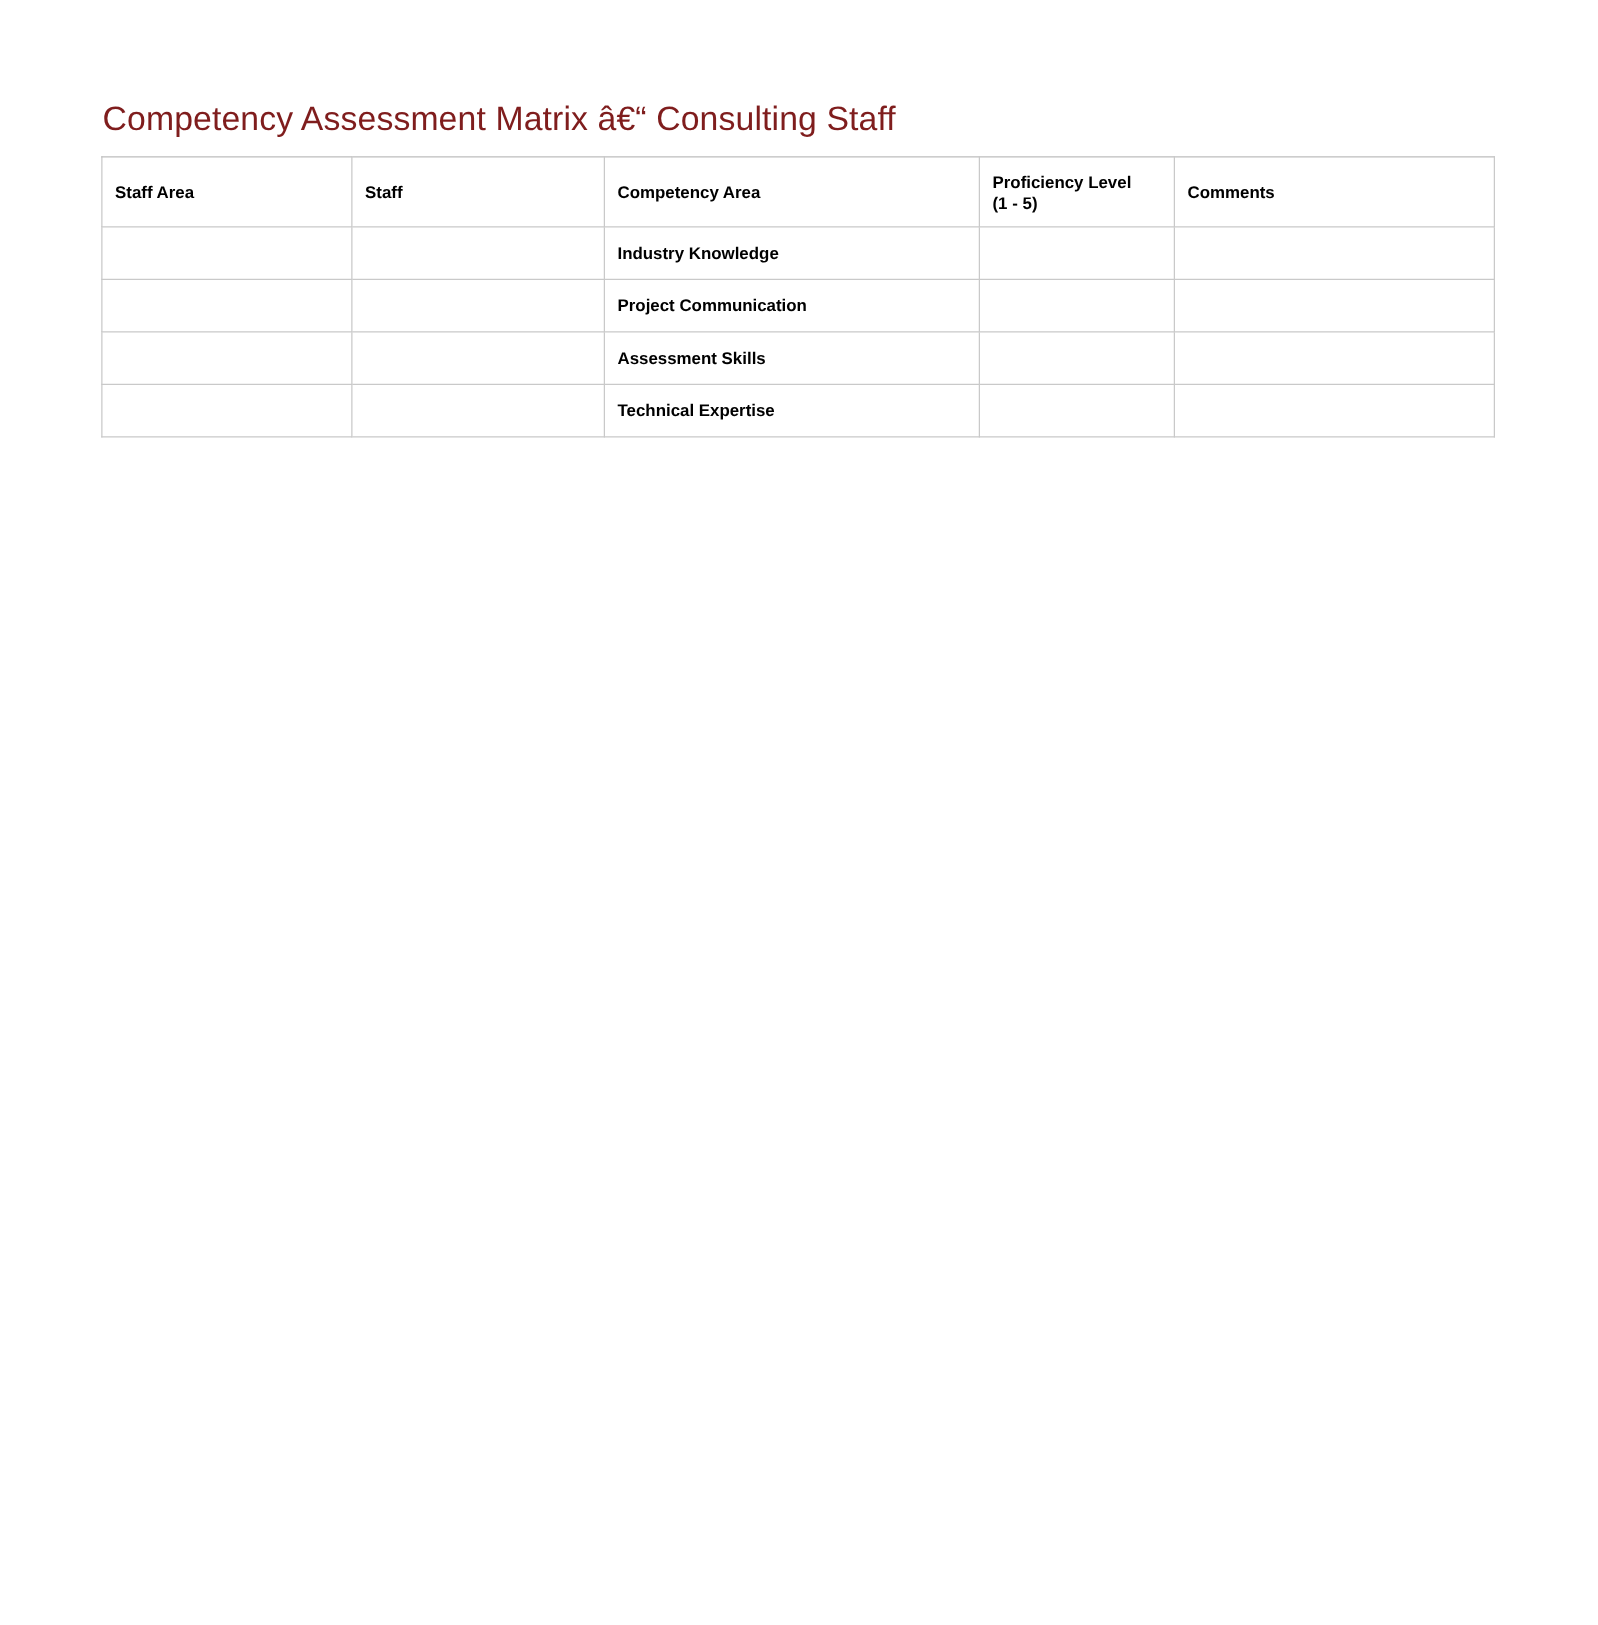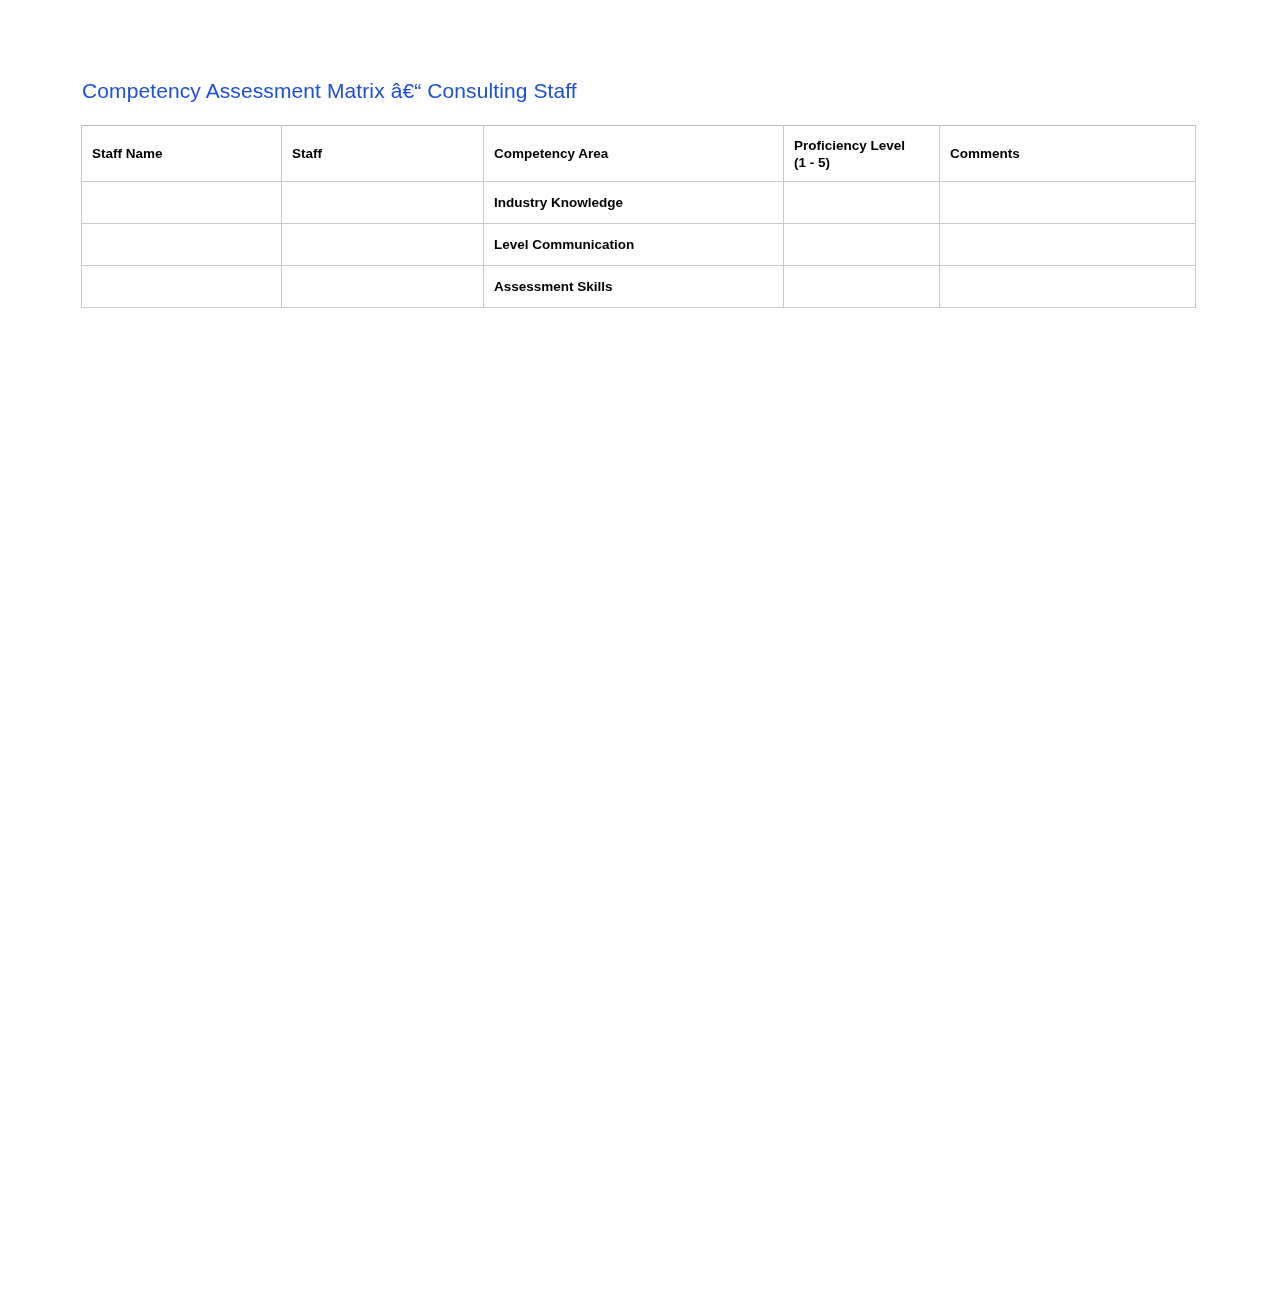--- a/index.html
+++ b/index.html
@@ -18,26 +18,26 @@
   .page {
     position: relative;
     width: 1278px;
     height: 1300px;
     overflow: hidden;
   }
   .doc-title {
     position: absolute;
     left: 82px;
     top: 58px;
-    font-size: 21px;
+    font-size: 27px;
     font-weight: 400;
     line-height: 38px;
     letter-spacing: 0.1px;
     white-space: nowrap;
-    color: #1d4ed8;
+    color: #7f1d1d;
   }
   .matrix-wrap {
     position: absolute;
     left: 81px;
     top: 125px;
     width: 1114px;
   }
   table.matrix {
     border-collapse: collapse;
     table-layout: fixed;
@@ -89,21 +89,21 @@
       <colgroup>
         <col class="c-staff">
         <col class="c-role">
         <col class="c-area">
         <col class="c-prof">
         <col class="c-comment">
       </colgroup>
       <thead>
         <tr>
           <th>
-            <span class="hdr-line">Staff Name</span>
+            <span class="hdr-line">Staff Area</span>
           </th>
           <th>
             <span class="hdr-line">Staff</span>
           </th>
           <th>
             <span class="hdr-line">Competency Area</span>
           </th>
           <th>
             <span class="hdr-line">Proficiency Level</span>
             <span class="hdr-line">(1 - 5)</span>
@@ -119,33 +119,40 @@
           <td class="cell-empty"></td>
           <td class="cell-empty"></td>
           <td>Industry Knowledge</td>
           <td class="cell-empty"></td>
           <td class="cell-empty"></td>
         </tr>
 
         <tr>
           <td class="cell-empty"></td>
           <td class="cell-empty"></td>
-          <td>Level Communication</td>
+          <td>Project Communication</td>
           <td class="cell-empty"></td>
           <td class="cell-empty"></td>
         </tr>
 
         <tr>
           <td class="cell-empty"></td>
           <td class="cell-empty"></td>
           <td>Assessment Skills</td>
           <td class="cell-empty"></td>
           <td class="cell-empty"></td>
         </tr>
 
 
+        <tr>
+          <td class="cell-empty"></td>
+          <td class="cell-empty"></td>
+          <td>Technical Expertise</td>
+          <td class="cell-empty"></td>
+          <td class="cell-empty"></td>
+        </tr>
 
 
       </tbody>
     </table>
   </div>
 
 </div>
 
 </body></html>

